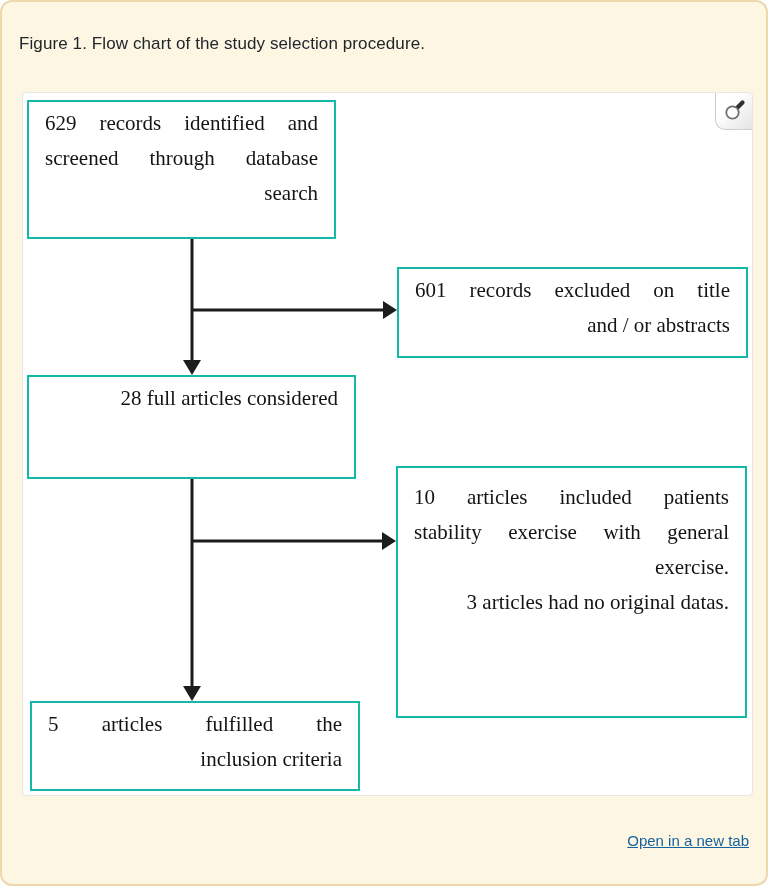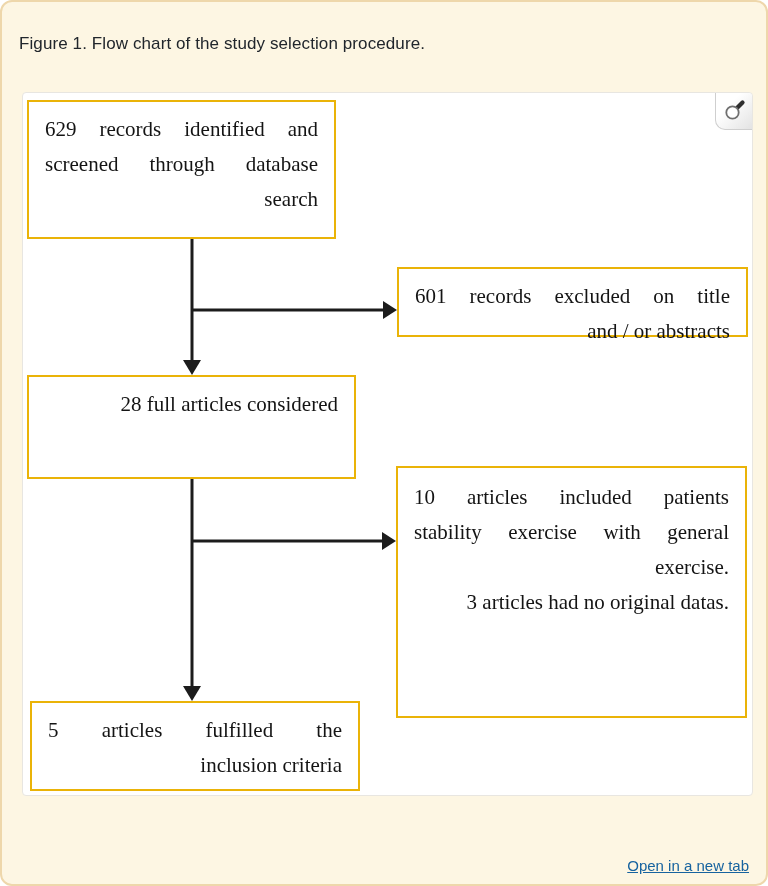--- a/index.html
+++ b/index.html
@@ -22,49 +22,48 @@
     position: absolute; left: 20px; top: 90px; width: 731px; height: 704px;
     background: #ffffff;
     border: 1px solid #e8e6e1;
     border-radius: 4px;
   }
 
   .arrows { position: absolute; left: 0; top: 0; width: 731px; height: 704px; }
 
   .fc-box {
     position: absolute;
-    border: 2px solid #eab308;
+    border: 2px solid #14b8a6;
     background: #ffffff;
     font-family: "Liberation Serif", serif;
     font-size: 21px; line-height: 35px; color: #141414;
-    padding: 10px 16px;
+    padding: 4px 16px;
   }
   .fc-box .j { text-align: justify; text-align-last: justify; }
   .fc-box .p { text-align: right; }
 
   #box1 { left: 4px;   top: 7px;   width: 309px; height: 139px; }
-  #box2 { left: 374px; top: 174px; width: 351px; height: 70px;  }
+  #box2 { left: 374px; top: 174px; width: 351px; height: 91px;  }
   #box3 { left: 4px;   top: 282px; width: 329px; height: 104px;  }
   #box4 { left: 373px; top: 373px; width: 351px; height: 252px; padding-top: 12px; }
   #box5 { left: 7px;   top: 608px; width: 330px; height: 90px;  }
 
   .zoom-btn {
     position: absolute; right: 0; top: 0; width: 37px; height: 37px;
     background: linear-gradient(135deg, #ffffff 35%, #e3e3e3 100%);
     border-left: 1px solid #cfcfcf; border-bottom: 1px solid #cfcfcf;
     border-bottom-left-radius: 10px; border-top-right-radius: 4px;
     display: flex; align-items: center; justify-content: center;
     cursor: pointer;
   }
 
   .open-link {
     position: absolute; right: 17px; top: 830px;
     font-size: 15px; color: #17639f; text-decoration: underline;
     cursor: pointer;
-    margin-top: 25px;
   }
 </style>
 </head>
 <body>
 
 <div class="card">
 
   <div class="caption">Figure 1. Flow chart of the study selection procedure.</div>
 
   <div class="figure-panel">

